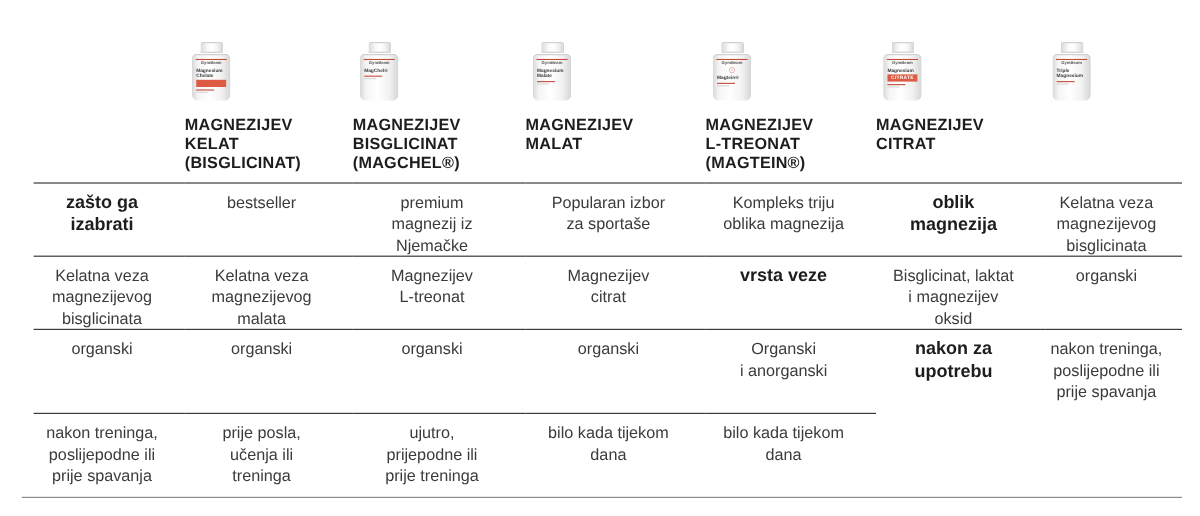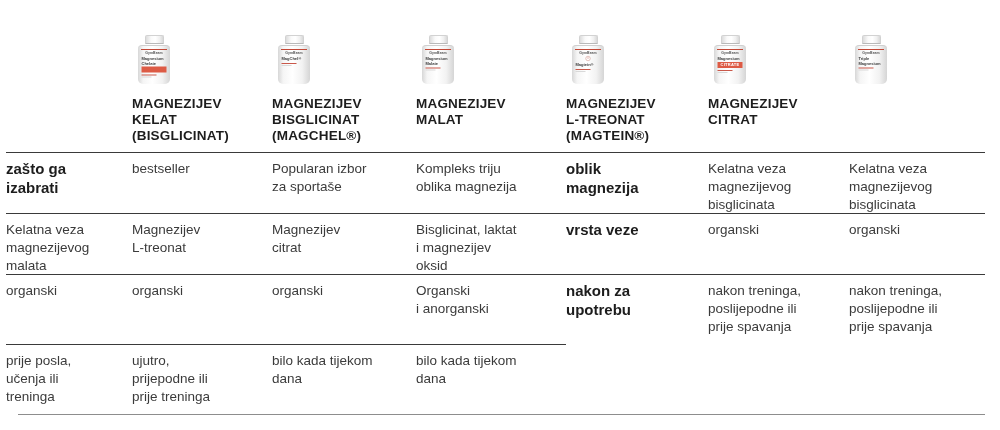--- a/index.html
+++ b/index.html
@@ -1,20 +1,20 @@
 <!DOCTYPE html>
 <html><head>
 <meta charset="utf-8">
 <style>
   html,body{margin:0;padding:0;background:#fff;}
   body{width:1000px;height:430px;overflow:hidden;font-family:"Liberation Sans",sans-serif;}
-  .grid{display:grid;grid-template-columns:126px 140px 144px 150px 142px 141px auto;margin:0 15px 0 6px;}
+  .grid{display:grid;grid-template-columns:126px 140px 144px 150px 142px 141px auto;margin:0 15px 0 28px;}
   .hcell{height:152px;box-sizing:border-box;padding:35px 8px 0 0;}
   .pname{margin-top:11px;font-weight:800;font-size:13.5px;line-height:16px;letter-spacing:.2px;color:#1d1d1d;white-space:pre-line;}
-  .cell{box-sizing:border-box;border-top:1.5px solid #3a3a3a;padding:7px 12px 0 0;font-size:13.5px;line-height:18px;color:#3b3b3b;white-space:pre-line;}
+  .cell{box-sizing:border-box;border-top:1.5px solid #3a3a3a;padding:7px 12px 0 0;font-size:13.5px;line-height:18px;color:#3b3b3b;white-space:pre-line;text-align:center;}
   .r1{height:60px}.r2{height:61px}.r3{height:43px}.r4{height:70px}
   .rlabel{font-weight:bold;font-size:15px;line-height:19px;color:#1d1d1d;padding-top:6px;}
   .bottom-rule{margin:0 15px 0 18px;border-top:1px solid #8d8d8d;height:0;}
   
   .bottle{width:34px;height:50px;margin-left:5px;position:relative;}
   .b-cap{width:19px;height:9px;margin:0 auto;border-radius:2px 2px 1px 1px;
     background:linear-gradient(90deg,#dcdcdc,#fafafa 30%,#fff 55%,#f0f0f0 80%,#d8d8d8);
     border:1px solid #d2d2d2;border-bottom:1px solid #b9b9b9;box-sizing:border-box;}
   .b-body{width:32px;height:39px;margin:1px auto 0;border-radius:4px 4px 5px 5px;
     background:linear-gradient(90deg,#d7d7d7,#f5f5f5 16%,#ffffff 45%,#f2f2f2 76%,#d5d5d5);
@@ -149,45 +149,48 @@
           <div class="b-sub"></div>
         </div>
           </div>
       </div>
     </div>
   </div>
 
   <div class="cell rlabel r1">zašto ga
 izabrati</div>
   <div class="cell r1">bestseller</div>
+  <div class="cell r1">premium
+magnezij iz
+Njemačke</div>
   <div class="cell r1">Popularan izbor
 za sportaše</div>
   <div class="cell r1">Kompleks triju
 oblika magnezija</div>
 
   <div class="cell rlabel r2">oblik
 magnezija</div>
   <div class="cell r2">Kelatna veza
 magnezijevog
 bisglicinata</div>
   <div class="cell r2">Kelatna veza
 magnezijevog
 bisglicinata</div>
   <div class="cell r2">Kelatna veza
 magnezijevog
 malata</div>
   <div class="cell r2">Magnezijev
 L-treonat</div>
   <div class="cell r2">Magnezijev
 citrat</div>
+  <div class="cell rlabel r3">vrsta veze</div>
+
   <div class="cell r2">Bisglicinat, laktat
 i magnezijev
 oksid</div>
-
-  <div class="cell rlabel r3">vrsta veze</div>
   <div class="cell r3">organski</div>
   <div class="cell r3">organski</div>
   <div class="cell r3">organski</div>
   <div class="cell r3">organski</div>
   <div class="cell r3">organski</div>
   <div class="cell r3">Organski
 i anorganski</div>
 
   <div class="cell rlabel r4">nakon za
 upotrebu</div>

